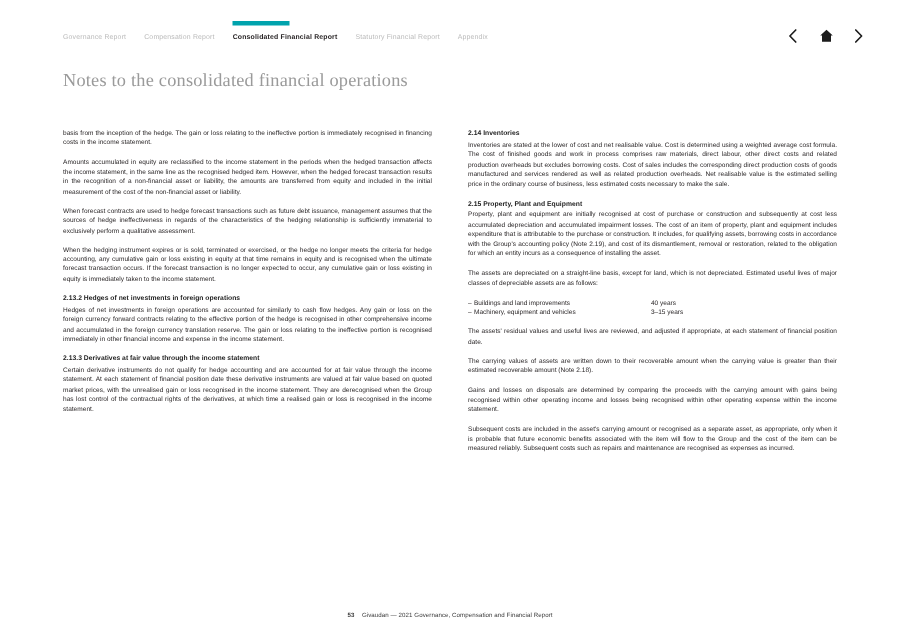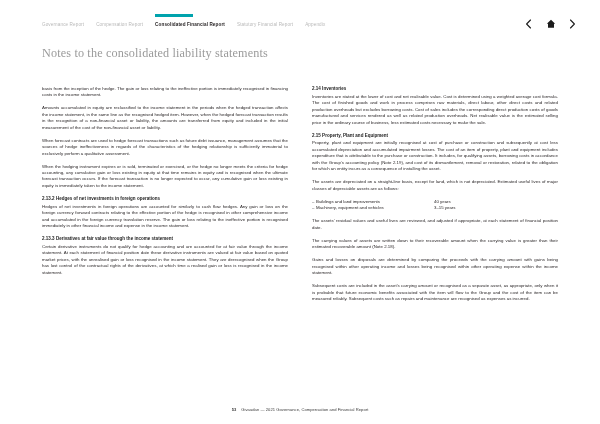--- a/index.html
+++ b/index.html
@@ -169,21 +169,21 @@
       </svg>
     </div>
     <div class="nav-ctrl">
       <svg width="7" height="10" viewBox="0 0 7 10" fill="none" aria-hidden="true">
         <path d="M1.5 1 L5.4 5 L1.5 9" stroke="#1c1c1c" stroke-width="1.1" stroke-linecap="round" stroke-linejoin="round"></path>
       </svg>
     </div>
   </div>
 </div>
 
-<div class="page-title">Notes to the consolidated liability statements</div>
+<div class="page-title">Notes to the consolidated financial operations</div>
 
 <div class="columns">
   <div class="col">
       <p class="para">basis from the inception of the hedge. The gain or loss relating to the ineffective portion is immediately recognised in financing costs in the income statement.</p>
       <p class="para">Amounts accumulated in equity are reclassified to the income statement in the periods when the hedged transaction affects the income statement, in the same line as the recognised hedged item. However, when the hedged forecast transaction results in the recognition of a non-financial asset or liability, the amounts are transferred from equity and included in the initial measurement of the cost of the non-financial asset or liability.</p>
       <p class="para">When forecast contracts are used to hedge forecast transactions such as future debt issuance, management assumes that the sources of hedge ineffectiveness in regards of the characteristics of the hedging relationship is sufficiently immaterial to exclusively perform a qualitative assessment.</p>
       <p class="para">When the hedging instrument expires or is sold, terminated or exercised, or the hedge no longer meets the criteria for hedge accounting, any cumulative gain or loss existing in equity at that time remains in equity and is recognised when the ultimate forecast transaction occurs. If the forecast transaction is no longer expected to occur, any cumulative gain or loss existing in equity is immediately taken to the income statement.</p>
       <h3 class="subhead spaced">2.13.2  Hedges of net investments in foreign operations</h3>
       <p class="para">Hedges of net investments in foreign operations are accounted for similarly to cash flow hedges. Any gain or loss on the foreign currency forward contracts relating to the effective portion of the hedge is recognised in other comprehensive income and accumulated in the foreign currency translation reserve. The gain or loss relating to the ineffective portion is recognised immediately in other financial income and expense in the income statement.</p>
       <h3 class="subhead spaced">2.13.3  Derivatives at fair value through the income statement</h3>

